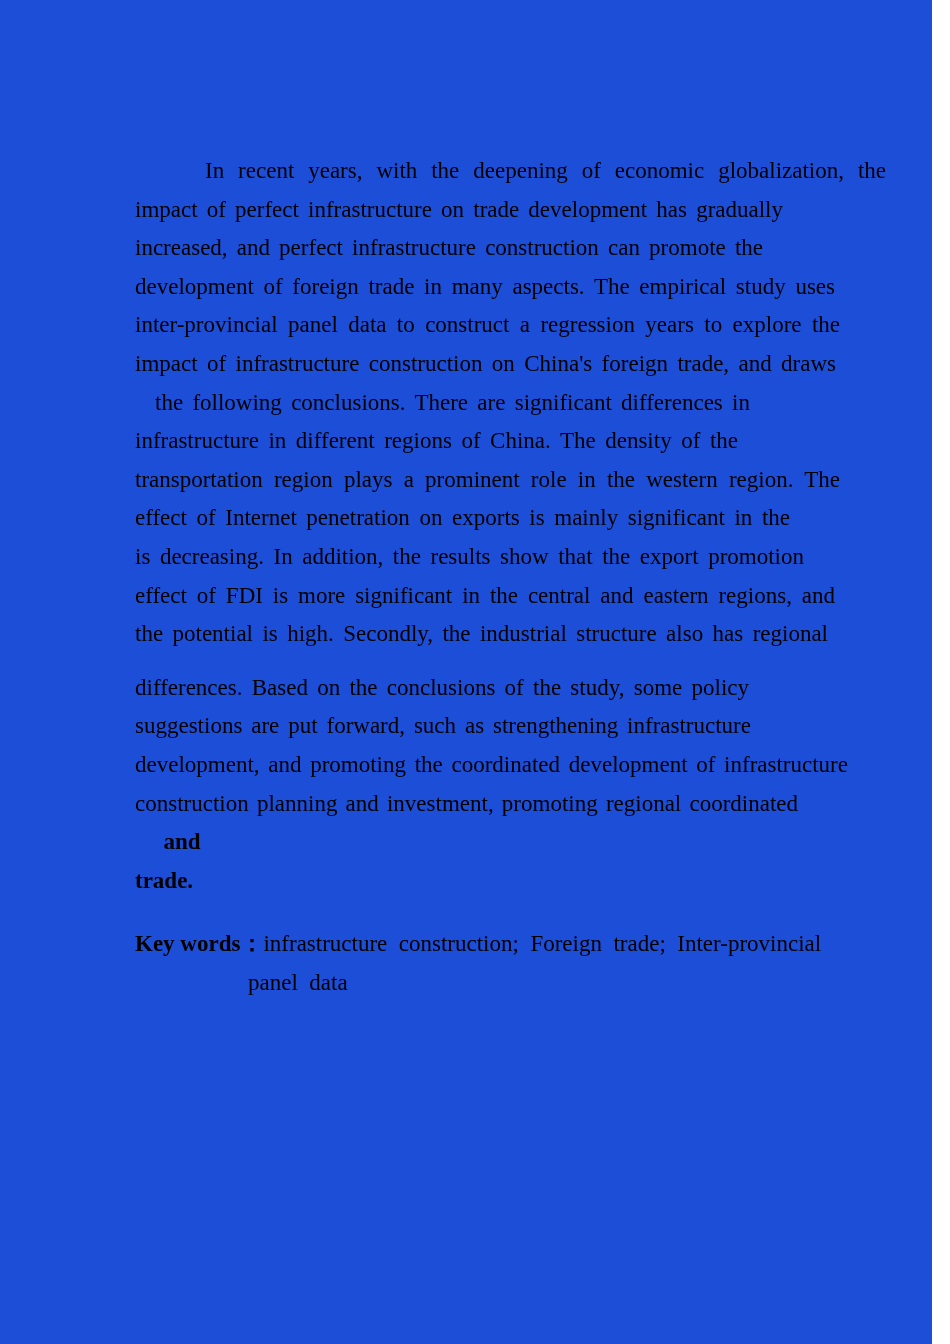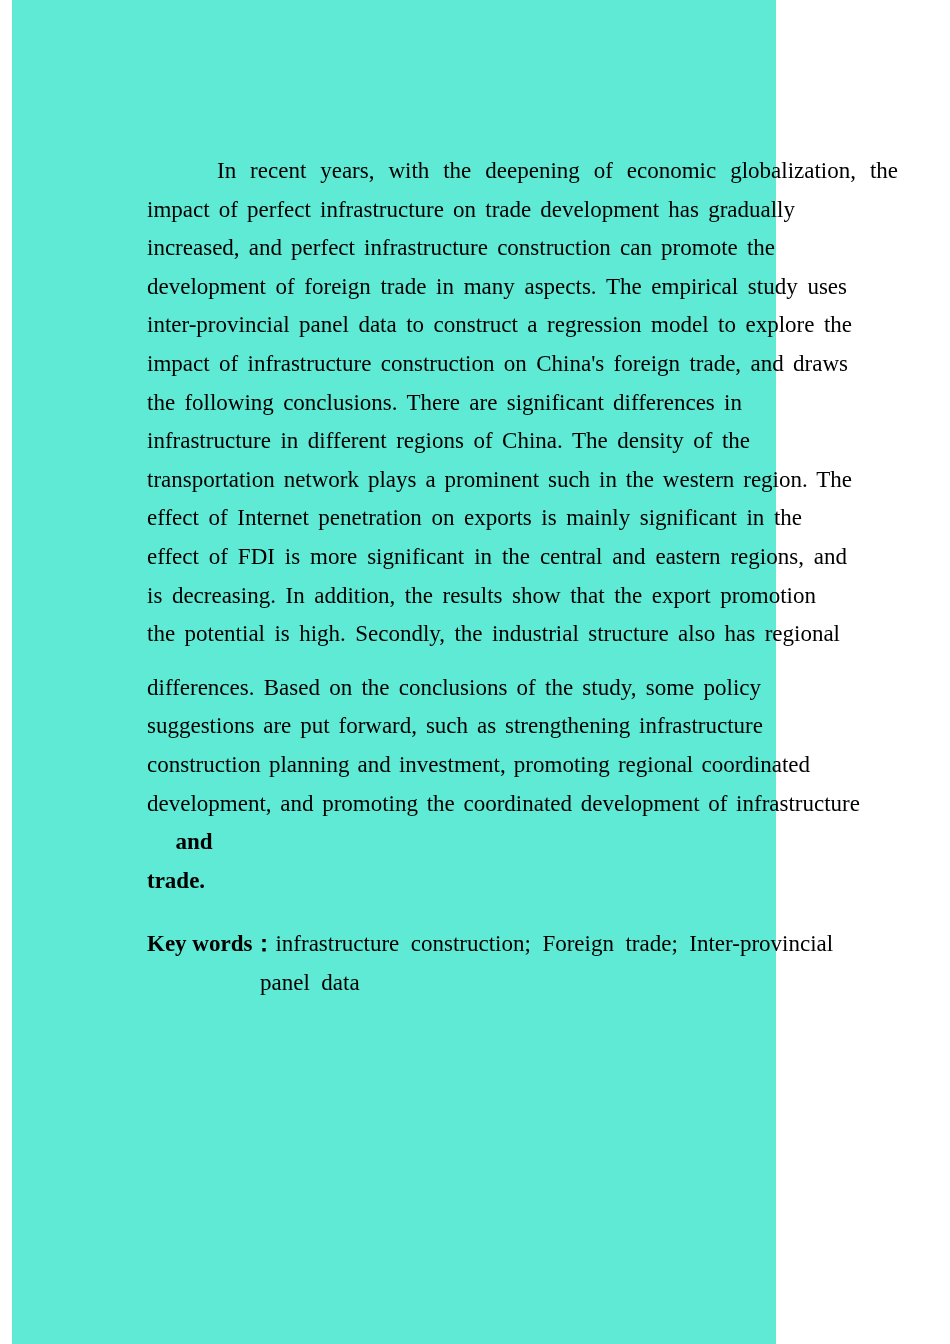--- a/index.html
+++ b/index.html
@@ -13,25 +13,25 @@
     height: 1344px;
     position: relative;
     overflow: hidden;
     font-family: "Liberation Serif", "DejaVu Serif", serif;
     color: #000000;
     -webkit-font-smoothing: antialiased;
   }
 
   .page {
     position: absolute;
-    left: 12px;
+    left: 0;
     top: 0;
-    width: 764px;
+    width: 932px;
     height: 1344px;
-    background: #5eead4;
+    background: #1d4ed8;
   }
 
   
   .abstract {
     position: absolute;
     left: 135px;
     top: 152px;
     width: 720px;
   }
 
@@ -80,33 +80,33 @@
 </head>
 <body>
 
 <div class="page">
 
   <div class="abstract" id="abstract-container">
       <div class="tline" style="width: 751px; padding-left: 70px; box-sizing: border-box; text-align-last: justify;">In recent years, with the deepening of economic globalization, the</div>
       <div class="tline" style="width: 648px; padding-left: 0px; box-sizing: border-box; text-align-last: justify;">impact of perfect infrastructure on trade development has gradually</div>
       <div class="tline" style="width: 628px; padding-left: 0px; box-sizing: border-box; text-align-last: justify;">increased, and perfect infrastructure construction can promote the</div>
       <div class="tline" style="width: 700px; padding-left: 0px; box-sizing: border-box; text-align-last: justify;">development of foreign trade in many aspects. The empirical study uses</div>
-      <div class="tline" style="width: 705px; padding-left: 0px; box-sizing: border-box; text-align-last: justify;">inter-provincial panel data to construct a regression model to explore the</div>
+      <div class="tline" style="width: 705px; padding-left: 0px; box-sizing: border-box; text-align-last: justify;">inter-provincial panel data to construct a regression years to explore the</div>
       <div class="tline" style="width: 701px; padding-left: 0px; box-sizing: border-box; text-align-last: justify;">impact of infrastructure construction on China's foreign trade, and draws</div>
-      <div class="tline" style="width: 595px; padding-left: 0px; box-sizing: border-box; text-align-last: justify;">the following conclusions. There are significant differences in</div>
+      <div class="tline" style="width: 595px; padding-left: 0px; box-sizing: border-box; text-align-last: justify; margin-left: 20px;">the following conclusions. There are significant differences in</div>
       <div class="tline" style="width: 603px; padding-left: 0px; box-sizing: border-box; text-align-last: justify;">infrastructure in different regions of China. The density of the</div>
-      <div class="tline" style="width: 705px; padding-left: 0px; box-sizing: border-box; text-align-last: justify;">transportation network plays a prominent such in the western region. The</div>
+      <div class="tline" style="width: 705px; padding-left: 0px; box-sizing: border-box; text-align-last: justify;">transportation region plays a prominent role in the western region. The</div>
       <div class="tline" style="width: 655px; padding-left: 0px; box-sizing: border-box; text-align-last: justify;">effect of Internet penetration on exports is mainly significant in the</div>
+      <div class="tline" style="width: 669px; padding-left: 0px; box-sizing: border-box; text-align-last: justify;">is decreasing. In addition, the results show that the export promotion</div>
       <div class="tline" style="width: 700px; padding-left: 0px; box-sizing: border-box; text-align-last: justify;">effect of FDI is more significant in the central and eastern regions, and</div>
-      <div class="tline" style="width: 669px; padding-left: 0px; box-sizing: border-box; text-align-last: justify;">is decreasing. In addition, the results show that the export promotion</div>
       <div class="tline" style="width: 693px; padding-left: 0px; box-sizing: border-box; text-align-last: justify;">the potential is high. Secondly, the industrial structure also has regional</div>
       <div class="tline" style="width: 614px; padding-left: 0px; box-sizing: border-box; text-align-last: justify; margin-top: 15px;">differences. Based on the conclusions of the study, some policy</div>
       <div class="tline" style="width: 616px; padding-left: 0px; box-sizing: border-box; text-align-last: justify;">suggestions are put forward, such as strengthening infrastructure</div>
+      <div class="tline" style="width: 713px; padding-left: 0px; box-sizing: border-box; text-align-last: justify;">development, and promoting the coordinated development of infrastructure</div>
       <div class="tline" style="width: 663px; padding-left: 0px; box-sizing: border-box; text-align-last: justify;">construction planning and investment, promoting regional coordinated</div>
-      <div class="tline" style="width: 713px; padding-left: 0px; box-sizing: border-box; text-align-last: justify;">development, and promoting the coordinated development of infrastructure</div>
       <div class="tline" style="width: 94px; padding-left: 0px; box-sizing: border-box; text-align-last: left; text-align: center; font-weight: bold;">and trade.</div>
     </div>
 
   <div class="keywords">
     <div class="kw-line"><span class="kw-label">Key words</span><span class="kw-colon">：</span><span>infrastructure  construction;  Foreign  trade;  Inter-provincial</span></div>
     <div class="kw-line kw-indent"><span>panel  data</span></div>
   </div>
 
 </div>
 

